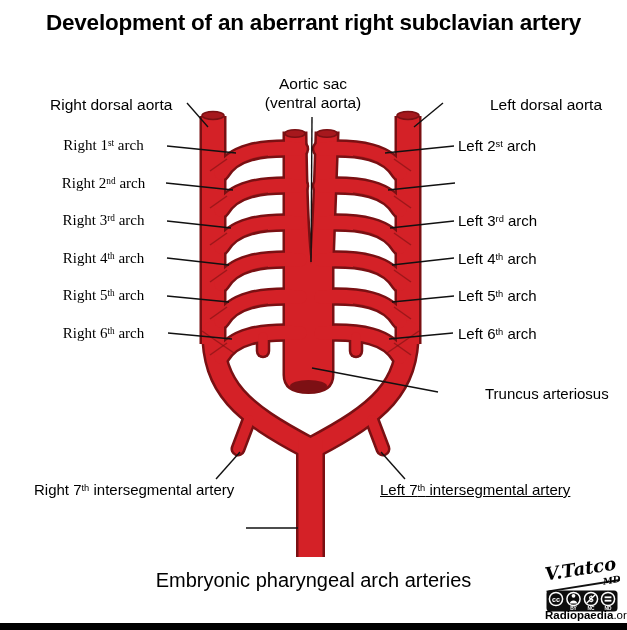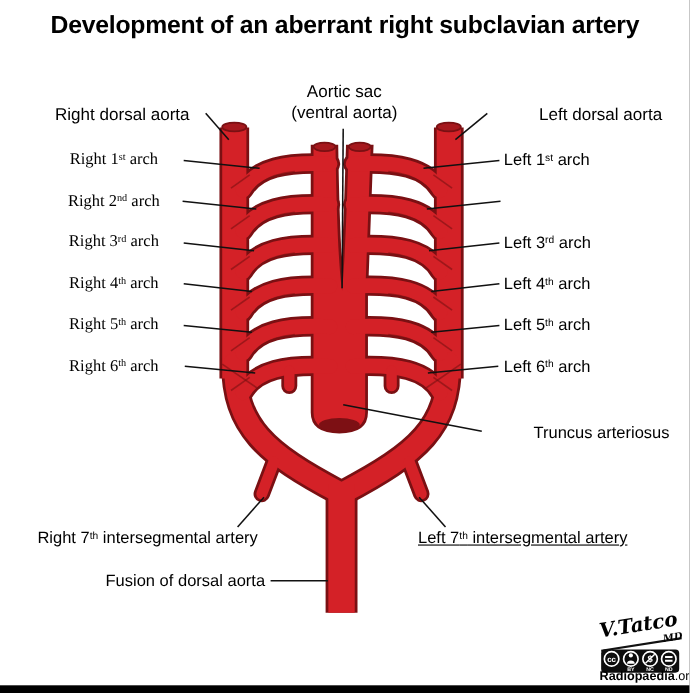--- a/index.html
+++ b/index.html
@@ -164,33 +164,33 @@
   </div>
   <div id="lbl-left-dorsal" class="lbl">Left dorsal aorta</div>
 
   <div class="lbl arch-lbl-r" style="top:137px"><span>Right 1</span><sup>st</sup><span> arch</span></div>
   <div class="lbl arch-lbl-r" style="top:175px"><span>Right 2</span><sup>nd</sup><span> arch</span></div>
   <div class="lbl arch-lbl-r" style="top:212px"><span>Right 3</span><sup>rd</sup><span> arch</span></div>
   <div class="lbl arch-lbl-r" style="top:250px"><span>Right 4</span><sup>th</sup><span> arch</span></div>
   <div class="lbl arch-lbl-r" style="top:287px"><span>Right 5</span><sup>th</sup><span> arch</span></div>
   <div class="lbl arch-lbl-r" style="top:325px"><span>Right 6</span><sup>th</sup><span> arch</span></div>
 
-  <div class="lbl arch-lbl-l" style="top:137px"><span>Left 1</span><sup>st</sup><span> arch</span></div>
+  <div class="lbl arch-lbl-l" style="top:137px"><span>Left 2</span><sup>st</sup><span> arch</span></div>
   <div class="lbl arch-lbl-l" style="top:212px"><span>Left 3</span><sup>rd</sup><span> arch</span></div>
   <div class="lbl arch-lbl-l" style="top:250px"><span>Left 4</span><sup>th</sup><span> arch</span></div>
   <div class="lbl arch-lbl-l" style="top:287px"><span>Left 5</span><sup>th</sup><span> arch</span></div>
   <div class="lbl arch-lbl-l" style="top:325px"><span>Left 6</span><sup>th</sup><span> arch</span></div>
 
   <div id="lbl-truncus" class="lbl">Truncus arteriosus</div>
 
   <div id="lbl-r7" class="lbl"><span>Right 7</span><sup>th</sup><span> intersegmental artery</span></div>
   <div id="lbl-l7" class="lbl"><span>Left 7</span><sup>th</sup><span> intersegmental artery</span></div>
 
-  <div id="lbl-fusion" class="lbl">Fusion of dorsal aorta</div>
-
+
+  <div id="caption" class="lbl">Embryonic pharyngeal arch arteries</div>
 
   <div id="signature">
     <span>V.Tatco</span>
     <span class="md">MD</span>
   </div>
 
   <svg id="cc-badge" width="72" height="22" viewBox="0 0 72 22">
     <rect x="0.5" y="0.5" width="71" height="21" rx="3.5" fill="#0d0d0d"></rect>
     <circle cx="10" cy="9" r="6.6" fill="none" stroke="#fff" stroke-width="1.5"></circle>
     <text x="10" y="11.6" font-family="Liberation Sans,sans-serif" font-size="7.2" font-weight="bold" fill="#fff" text-anchor="middle">cc</text>

